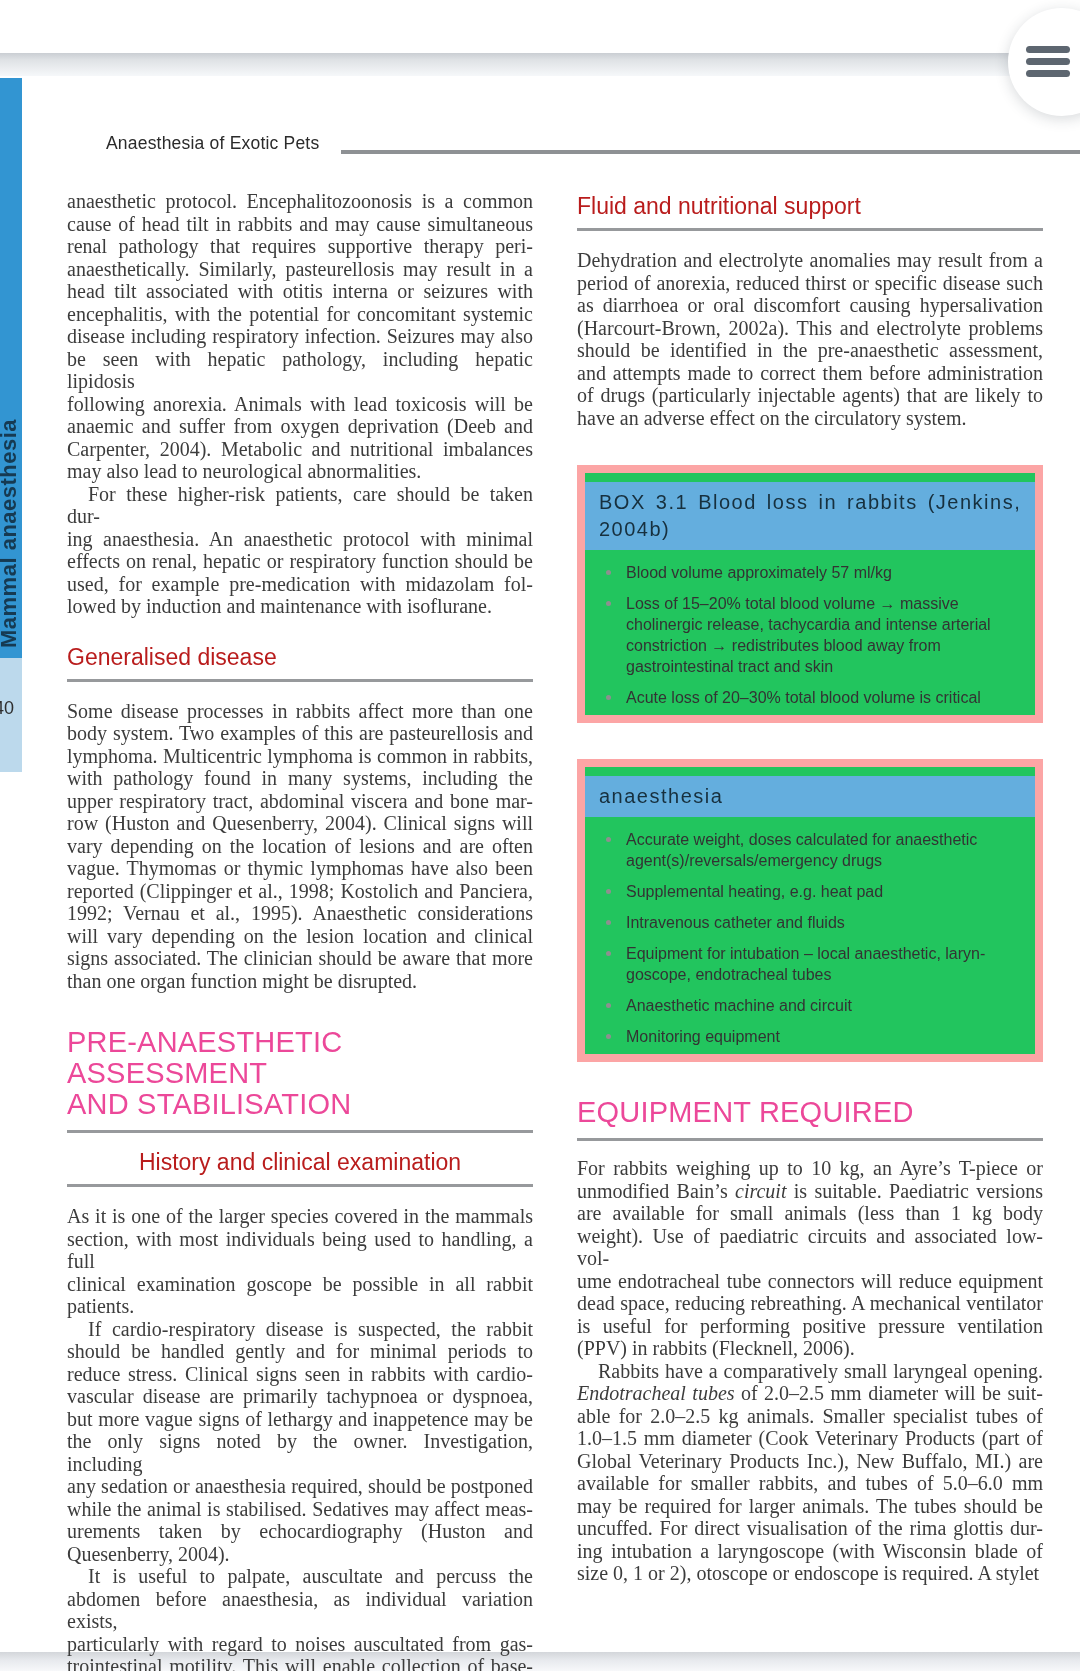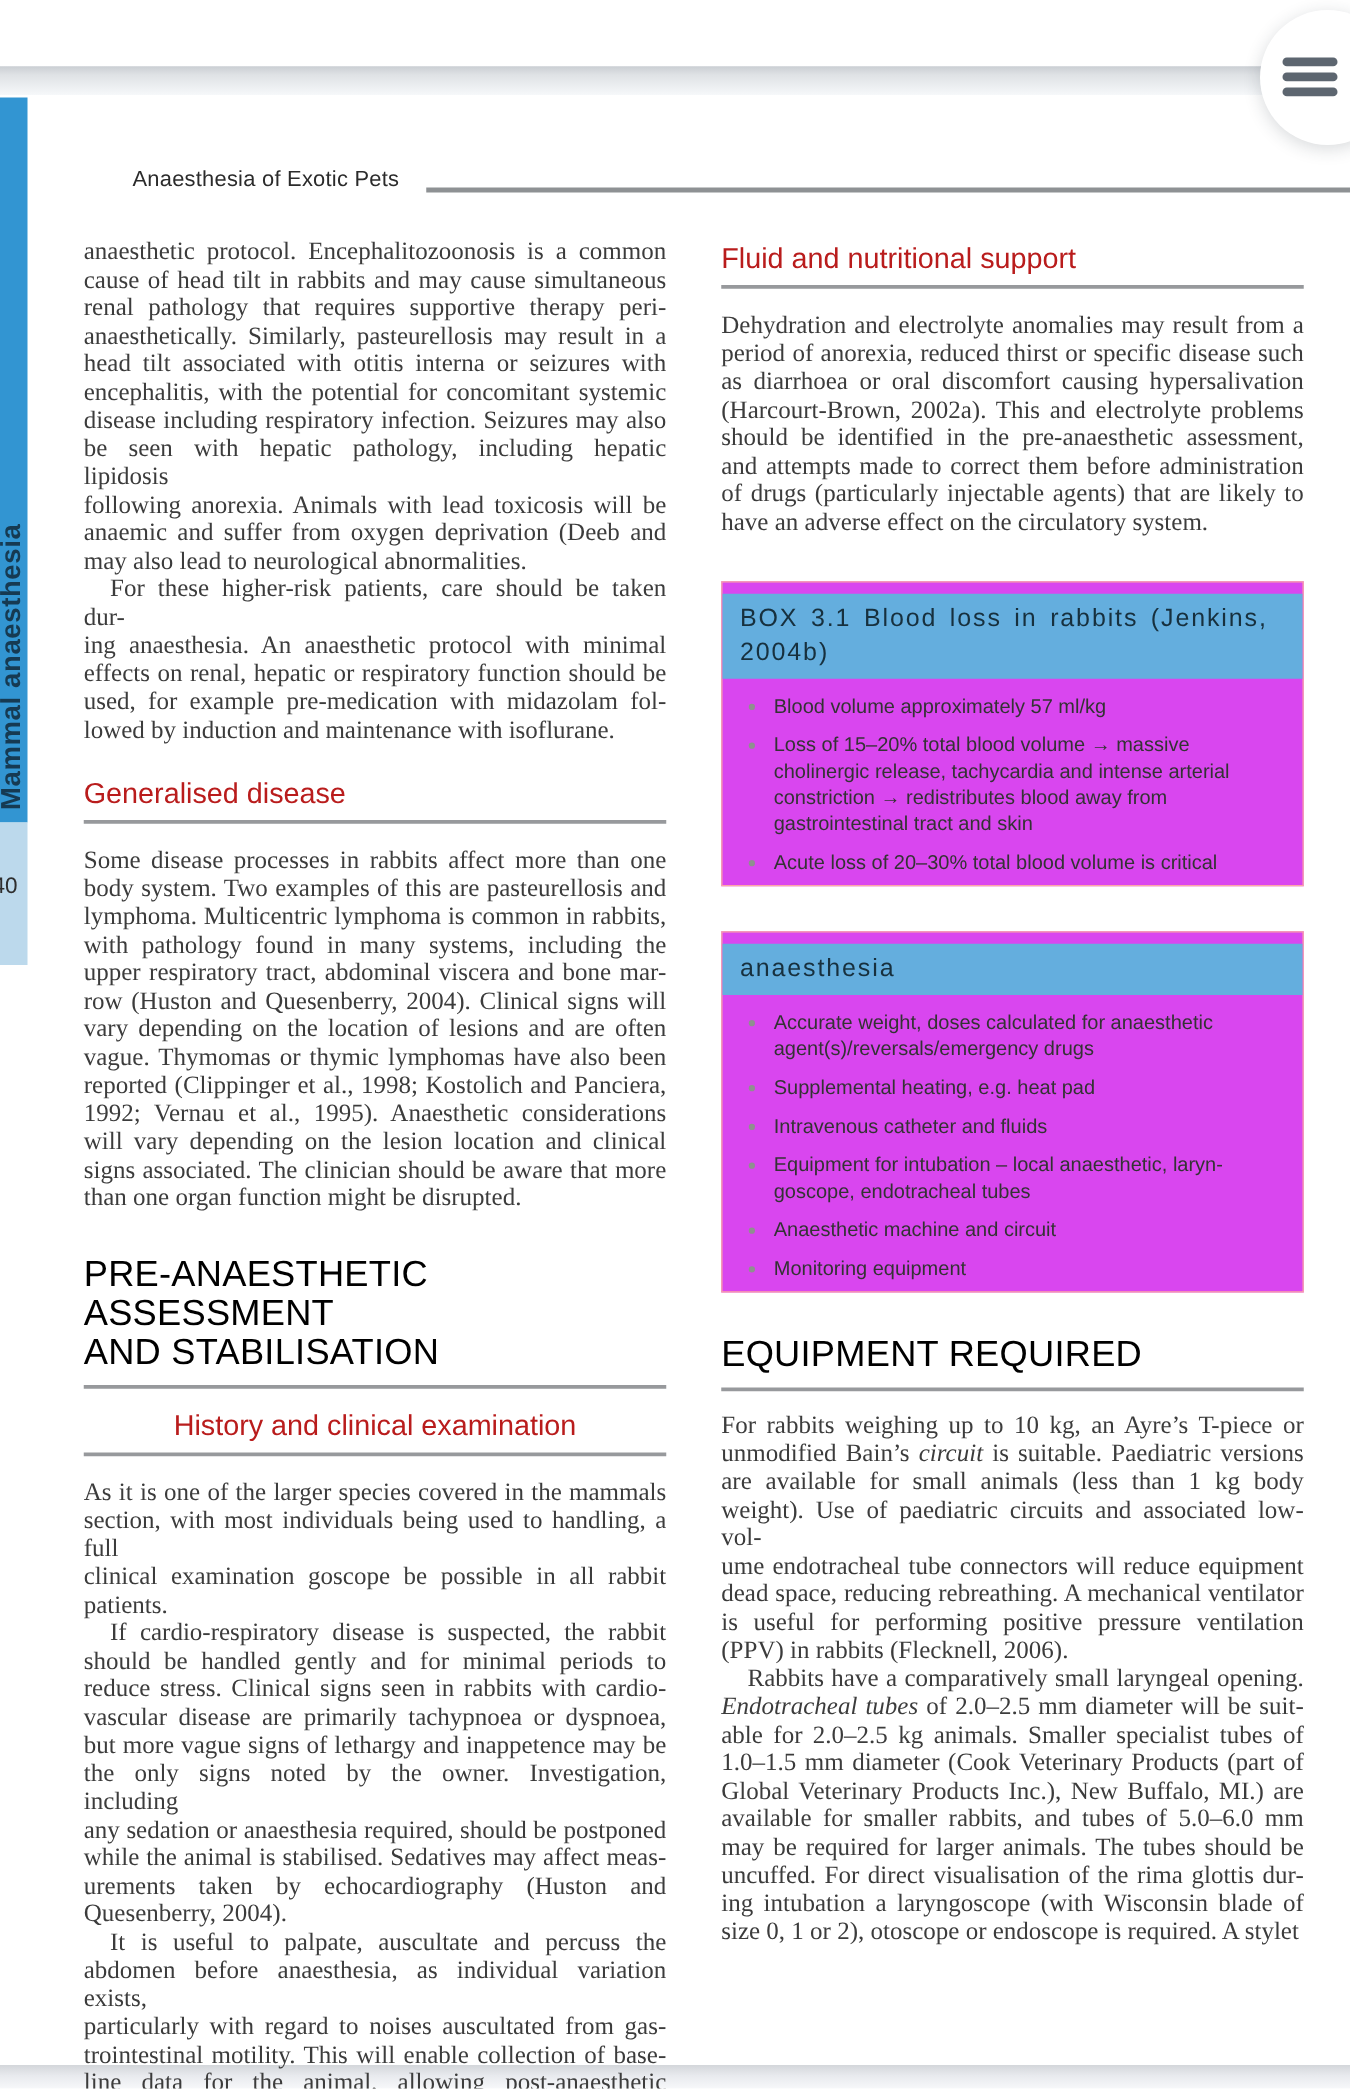--- a/index.html
+++ b/index.html
@@ -35,30 +35,30 @@
   #left-col{left:67px;}
   #right-col{left:577px;}
 
   
   .para{font-family:"Liberation Serif",serif;font-size:20px;color:#3c3c3c;}
   .tline{line-height:22.5px;text-align:justify;text-align-last:justify;}
   .tline.last{text-align-last:left;}
   .tline.indent{text-indent:21px;}
 
   
-  .h1{font-size:29px;line-height:31px;color:#000000;margin-top:35px;letter-spacing:.2px;}
+  .h1{font-size:29px;line-height:31px;color:#ec4899;margin-top:35px;letter-spacing:.2px;}
   .h2{font-size:23px;line-height:27px;color:#b91c1c;margin-top:26px;}
   .col > .h2:first-child{margin-top:3px;}
   .rule{background:#97999c;}
   .rule-h1{height:3px;margin-top:10px;margin-bottom:16px;}
   .rule-h2{height:3px;margin-top:8px;margin-bottom:18px;}
   .rule-h1 + .h2, .rule + .h2.after-h1{margin-top:12px;text-align:center;}
 
   
-  .box{border:1px solid #fca5a5;padding-top:9px;margin-top:36px;background:#d946ef;}
+  .box{border:8px solid #fca5a5;padding-top:9px;margin-top:36px;background:#22c55e;}
   .box-head{background:#64aede;padding:7px 14px;}
   .box-head-line{font-size:20px;line-height:27px;color:#17303e;letter-spacing:1.5px;
     word-spacing:3px;white-space:nowrap;}
   .box-body{padding:12px 14px 7px 14px;}
   .bullet{display:flex;}
   .bullet + .bullet{margin-top:10px;}
   .dot{flex:0 0 auto;width:5px;height:5px;border-radius:50%;background:#8f8f8f;margin:8px 15px 0 7px;}
   .bullet-text{flex:1;}
   .bline{font-size:16px;line-height:21px;color:#333;}
   i{font-style:italic;}
@@ -95,20 +95,21 @@
         <div class="tline">anaesthetic protocol. Encephalitozoonosis is a common</div>
         <div class="tline">cause of head tilt in rabbits and may cause simultaneous</div>
         <div class="tline">renal pathology that requires supportive therapy peri-</div>
         <div class="tline">anaesthetically. Similarly, pasteurellosis may result in a</div>
         <div class="tline">head tilt associated with otitis interna or seizures with</div>
         <div class="tline">encephalitis, with the potential for concomitant systemic</div>
         <div class="tline">disease including respiratory infection. Seizures may also</div>
         <div class="tline">be seen with hepatic pathology, including hepatic lipidosis</div>
         <div class="tline">following anorexia. Animals with lead toxicosis will be</div>
         <div class="tline">anaemic and suffer from oxygen deprivation (Deeb and</div>
+        <div class="tline">Carpenter, 2004). Metabolic and nutritional imbalances</div>
         <div class="tline last">may also lead to neurological abnormalities.</div>
       </div>
       <div class="para">
         <div class="tline indent">For these higher-risk patients, care should be taken dur-</div>
         <div class="tline">ing anaesthesia. An anaesthetic protocol with minimal</div>
         <div class="tline">effects on renal, hepatic or respiratory function should be</div>
         <div class="tline">used, for example pre-medication with midazolam fol-</div>
         <div class="tline last">lowed by induction and maintenance with isoflurane.</div>
       </div>
       <div class="h2">

